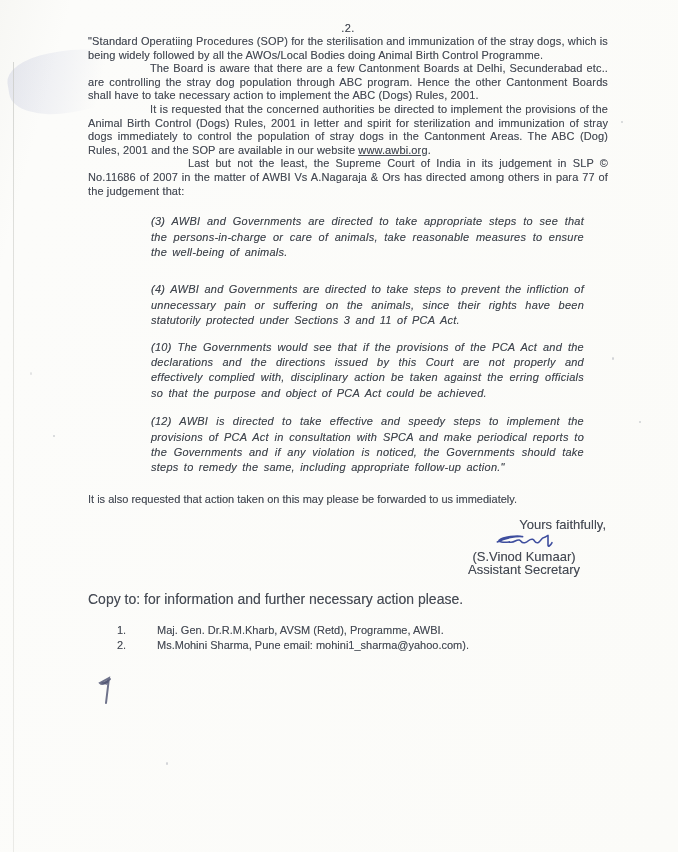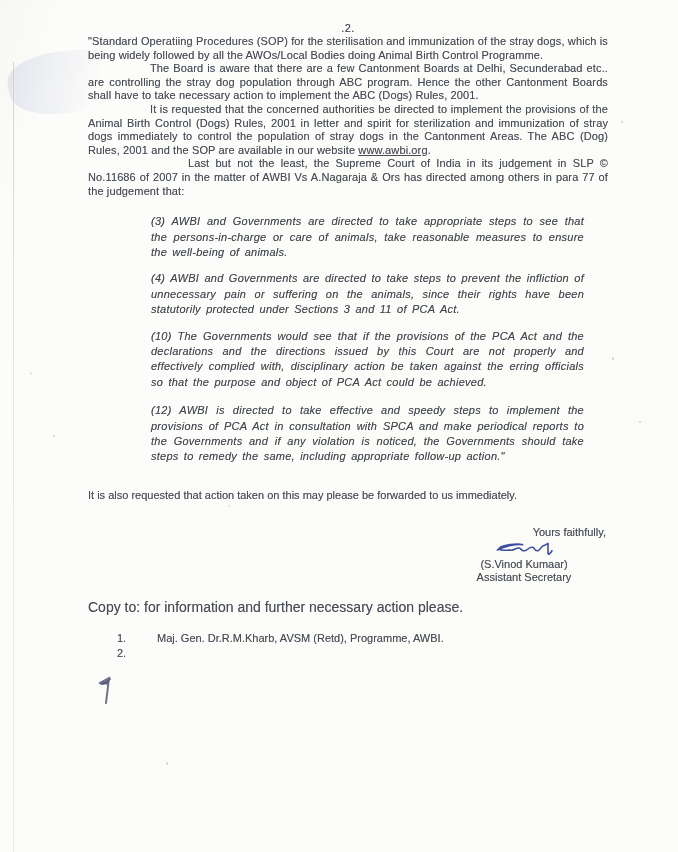--- a/index.html
+++ b/index.html
@@ -27,27 +27,27 @@
   .indent{text-indent:62px;}
   .indent-wide{text-indent:100px;}
   .m-p2{margin-top:11px;}
   .m-p3{margin-top:12px;}
   .m-p4{margin-top:14px;}
   .m-p5{margin-top:14px;}
   .quote{font-style:italic;font-size:11px;line-height:15.4px;text-align:justify;
     margin:0 24px 0 63px;letter-spacing:.25px;word-spacing:2px;color:#42474f;
     text-shadow:0 0 .5px rgba(66,71,79,.5);}
   .m-q1{margin-top:16px;}
-  .m-q2{margin-top:11px;}
+  .m-q2{margin-top:22px;}
   .m-q3{margin-top:11px;}
   .m-q4{margin-top:13px;}
-  .closing{margin-top:24px;font-size:11px;line-height:13.6px;text-shadow:0 0 .5px rgba(71,76,86,.5);}
+  .closing{margin-top:17px;font-size:11px;line-height:13.6px;text-shadow:0 0 .5px rgba(71,76,86,.5);}
   a.site{color:#474c56;margin-top:22px;}
-  .sig-block{margin-top:24px;width:168px;margin-left:auto;text-align:center;
-    font-size:11px;line-height:13px;text-shadow:0 0 .5px rgba(71,76,86,.5);}
+  .sig-block{margin-top:12px;width:168px;margin-left:auto;text-align:center;
+    font-size:13px;line-height:13px;text-shadow:0 0 .5px rgba(71,76,86,.5);}
   .sig-block .vale{text-align:right;padding-right:2px;}
   .sig-scribble{display:block;margin:1px auto -2px;height:20px;width:96px;}
   .copy-heading{margin-top:17px;font-size:14px;line-height:13.6px;text-shadow:0 0 .5px rgba(71,76,86,.5);}
   .copy-list{margin-top:16px;}
   .copy-item{display:flex;font-size:11px;line-height:15.2px;text-shadow:0 0 .5px rgba(71,76,86,.5);}
   .copy-num{width:69px;padding-left:29px;box-sizing:border-box;flex:0 0 auto;}
   .pen-mark{position:absolute;left:97px;top:676px;width:22px;height:34px;}
 </style>
 </head>
 <body>
@@ -101,17 +101,18 @@
 
     <p class="copy-heading">Copy to: for information and further necessary action please.</p>
 
     <div class="copy-list">
       <div class="copy-item">
         <span class="copy-num">1.</span>
         <span>Maj. Gen. Dr.R.M.Kharb, AVSM (Retd), Programme, AWBI.</span>
       </div>
       <div class="copy-item">
         <span class="copy-num">2.</span>
+        <span>Ms.Mohini Sharma, Pune email: mohini1_sharma@yahoo.com).</span>
       </div>
     </div>
 
   </div>
 </div>
 
 </body></html>

